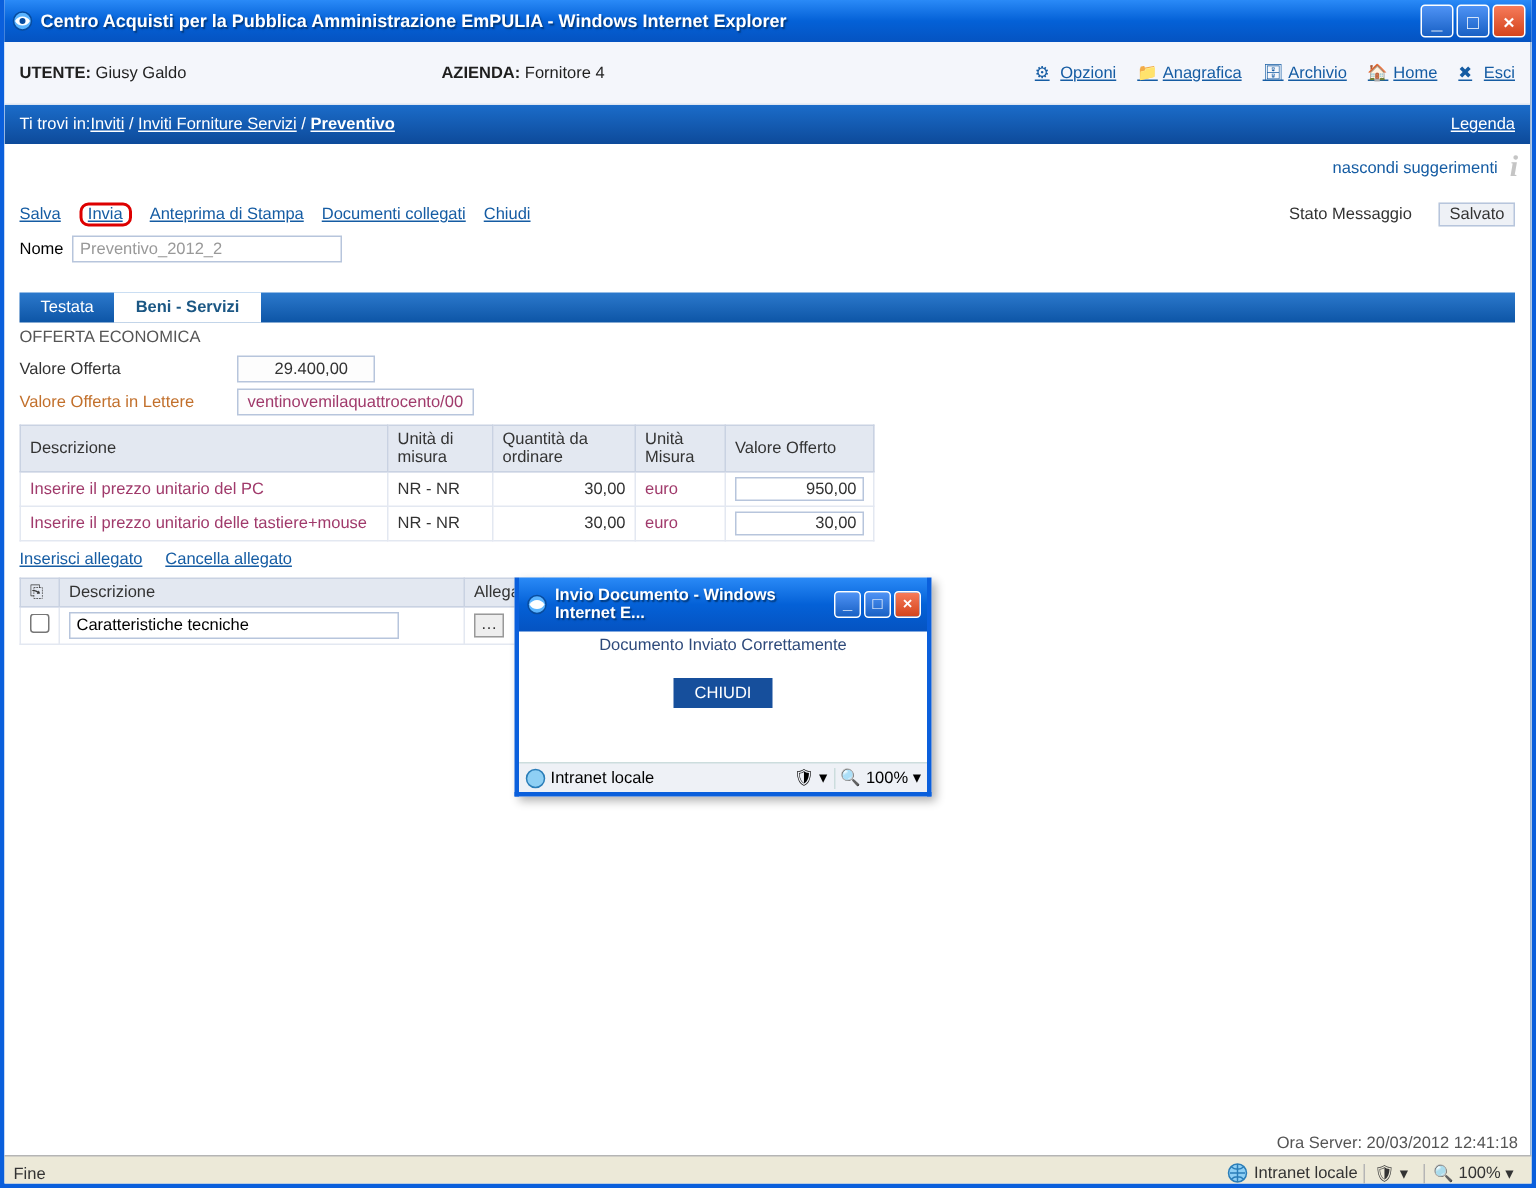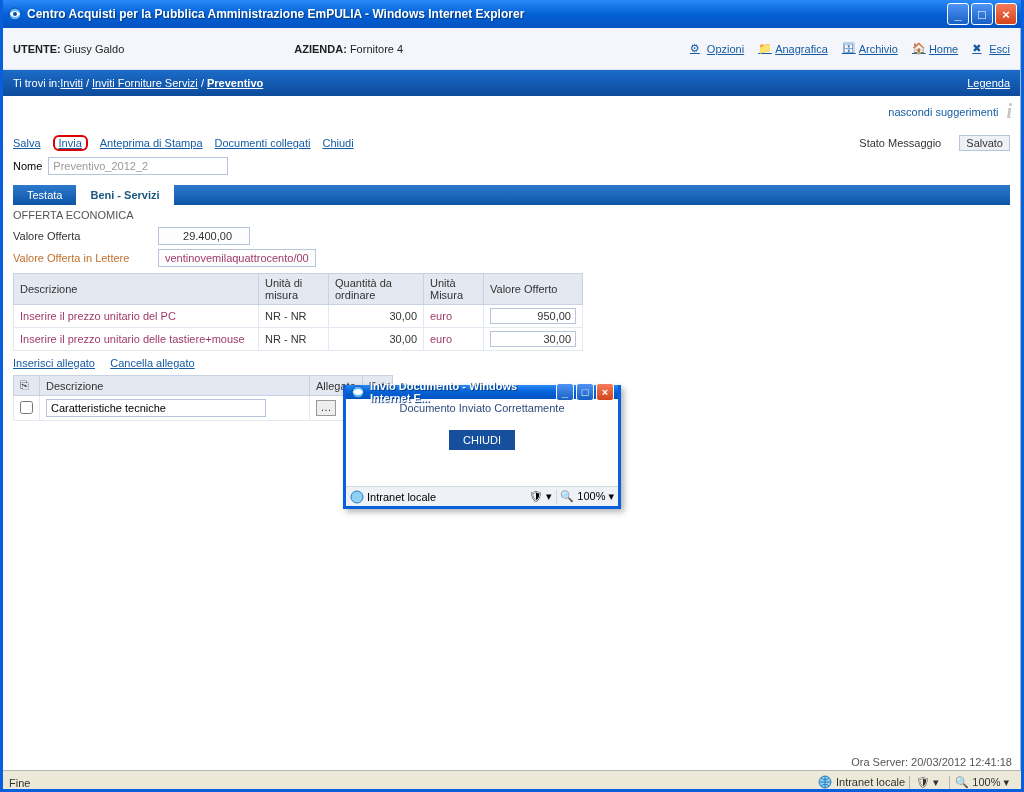--- a/index.html
+++ b/index.html
@@ -24,21 +24,21 @@
 .breadcrumb .current{text-decoration:underline;font-weight:bold}
 .breadcrumb .legenda{margin-left:auto}
 .sugg-top{display:flex;justify-content:flex-end;padding:4px 8px;align-items:center;gap:8px;color:#3663a3}
 .info-i{font:italic bold 20px Georgia;color:#c5c5c5}
 .sugg-box{background:#fffcdb;padding:8px 10px;color:#333;border:1px solid #eee7a8;margin:0}
 .actionbar{display:flex;align-items:center;padding:8px 10px 4px;gap:12px}
 .actionbar a{color:#155ca3;text-decoration:underline;cursor:pointer}
 .invia-hl{border:2px solid #d00;border-radius:6px;padding:0 4px;display:inline-block}
 .statomsg{margin-left:auto;color:#333}
 .statobox{display:inline-block;background:#eef1f6;border:1px solid #b7c5dc;padding:1px 6px;margin-left:15px}
-.namerow{padding:2px 10px 10px;display:flex;align-items:center;gap:6px}
+.namerow{padding:2px 10px 20px;display:flex;align-items:center;gap:6px}
 .namerow input{border:1px solid #b7c5dc;padding:2px 4px;width:180px;color:#999}
 .tabbar{display:flex;background:linear-gradient(to bottom,#2c79cc,#0d55a6);margin:0 10px}
 .tab{padding:4px 14px;color:#fff;cursor:pointer}
 .tab.active{background:#fff;color:#1b5784;font-weight:bold}
 .section{padding:2px 10px 4px;color:#333}
 .section .hdr{color:#555;font-weight:normal;margin:2px 0 4px}
 .row{display:flex;align-items:center;padding:2px 0}
 .rowlabel{width:145px}
 .valbox{border:1px solid #b7c5dc;padding:2px 17px;background:#fdfdfd;text-align:right;min-width:92px;display:inline-block}
 .letterbox{border:1px solid #b7c5dc;padding:2px 6px;background:#fdfdfd;display:inline-block;color:#a03a6b}
@@ -54,21 +54,21 @@
 table.docgrid td{padding:3px 6px;border:1px solid #e3e8f1}
 .ellips{width:20px;height:16px;border:1px solid #999;background:#eee;display:inline-block;text-align:center;line-height:12px;cursor:pointer}
 .txtinput{border:1px solid #b7c5dc;padding:2px 4px;width:220px}
 .serverclock{position:absolute;bottom:0;right:4px;color:#555;padding:2px 4px;background:#fff}
 .ie-status{height:19px;background:#ece9d8;border-top:1px solid #b5b5b5;display:flex;align-items:flex-end;padding:0 6px;color:#333;position:absolute;bottom:0;left:0;right:0}
 .ie-status .zone{margin-left:auto;display:flex;align-items:center;gap:4px}
 .ie-status .globe{width:14px;height:14px}
 .zoomctl{border-left:1px solid #b5b5b5;padding:0 6px;display:flex;align-items:center;gap:3px;height:100%}
 
 .popup{position:absolute;left:343px;top:385px;width:278px;border:3px solid #0a5fdc;border-top:none;background:#fff;box-shadow:3px 3px 6px rgba(0,0,0,.3)}
-.popup .titlebar{height:14px}
+.popup .titlebar{height:36px}
 .popup .tb-title{font-size:11px}
 .popup .winbtn{width:18px;height:18px;font-size:11px}
 .popup-body{padding:3px 8px 36px;text-align:center}
 .popup-msg{color:#2e4a7b;margin-bottom:16px}
 .chiudi-btn{background:#164f9c;color:#fff;border:none;padding:4px 14px;cursor:pointer;font-size:11px}
 .popup-status{height:20px;border-top:1px solid #cdd;background:#eef1f6;display:flex;align-items:center;padding:0 4px}
 .vsep{border-left:1px solid #cdd;height:14px;margin:0 4px}
 </style>
 </head>
 <body>

